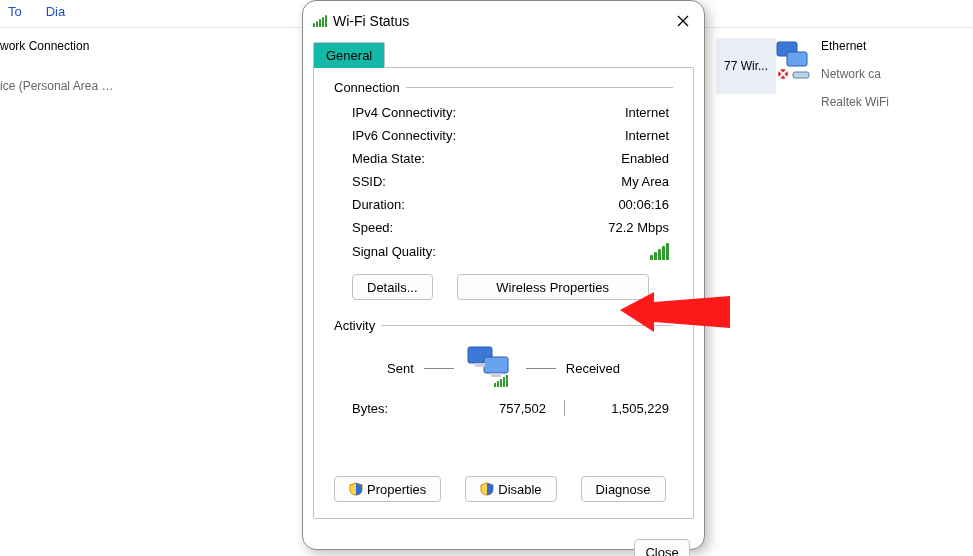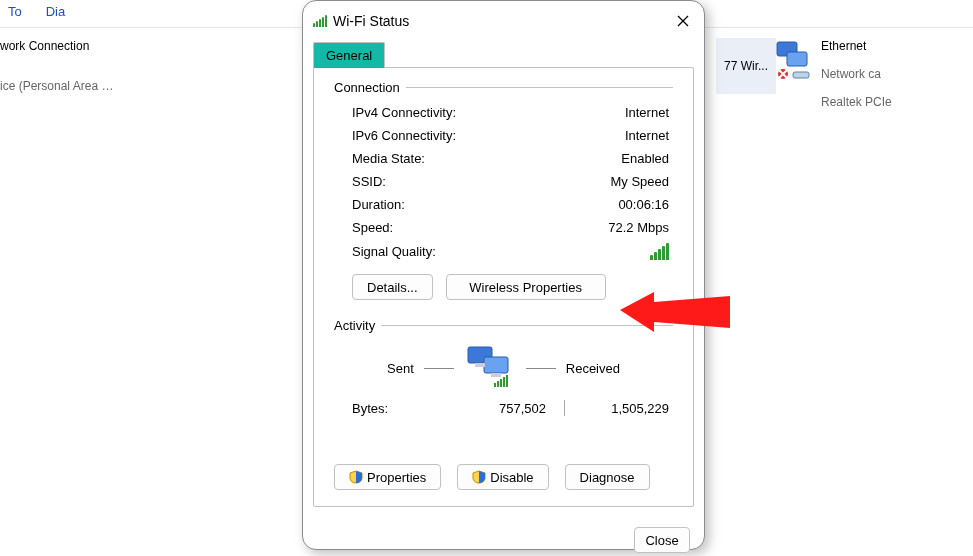--- a/index.html
+++ b/index.html
@@ -125,39 +125,39 @@
     border-radius: 4px;
     height: 26px;
     padding: 0 14px;
     display: inline-flex;
     align-items: center;
     justify-content: center;
     font-size: 13px;
     cursor: default;
     gap: 4px;
   }
-  .btnrow { display: flex; gap: 13px; padding: 10px 0 14px 18px; }
+  .btnrow { display: flex; gap: 24px; padding: 10px 0 14px 18px; }
 
   .activity {
     margin-top: 4px;
     text-align: right;
   }
   .act-diagram {
     display: flex; align-items: center; justify-content: center; gap: 10px;
     padding: 6px 0 4px 0;
   }
   .act-diagram .lbl { font-size: 13px; }
   .act-diagram .dash { width: 30px; height: 1px; background: #888; }
 
   .bytesrow { display: flex; align-items: center; padding: 4px 4px 0 18px; }
   .bytesrow .sep { width: 1px; height: 16px; background: #aaa; margin: 0 18px; }
   .bytesrow .vleft, .bytesrow .vright { width: 86px; text-align: right; }
 
   .lower-btns {
-    display: flex; gap: 16px; margin-top: 48px;
+    display: flex; gap: 24px; margin-top: 60px;
   }
   .shield { width: 14px; height: 14px; }
 
   .dlg-footer {
     padding: 10px 14px 14px 14px;
     display: flex; justify-content: flex-end;
   }
 
   
   .bars { display: inline-flex; align-items: flex-end; gap: 1px; }
@@ -202,21 +202,21 @@
         <rect x="14" y="14" width="20" height="14" rx="2" fill="#69a3f0" stroke="#2a5cad"></rect>
         <circle cx="10" cy="36" r="5" fill="#d33"></circle>
         <line x1="6" y1="32" x2="14" y2="40" stroke="#fff" stroke-width="2"></line>
         <line x1="14" y1="32" x2="6" y2="40" stroke="#fff" stroke-width="2"></line>
         <rect x="20" y="34" width="16" height="6" rx="2" fill="#bcd3e8" stroke="#5e84a6"></rect>
       </svg>
     </span>
     <div class="net-text">
       <div class="title">Ethernet</div>
       <div class="sub">Network ca</div>
-      <div class="sub">Realtek PCIe</div>
+      <div class="sub">Realtek WiFi</div>
     </div>
   </div>
   <div class="net-last">
     <span class="sub">77 Wir...</span>
   </div>
 </div>
 
 <div class="dialog">
   <div class="titlebar">
     <span class="bars small s5">
@@ -253,21 +253,21 @@
     <div class="kv">
       <span class="k">IPv6 Connectivity:</span>
       <span class="v">Internet</span>
     </div>
     <div class="kv">
       <span class="k">Media State:</span>
       <span class="v">Enabled</span>
     </div>
     <div class="kv">
       <span class="k">SSID:</span>
-      <span class="v">My Speed</span>
+      <span class="v">My Area</span>
     </div>
     <div class="kv">
       <span class="k">Duration:</span>
       <span class="v">00:06:16</span>
     </div>
     <div class="kv">
       <span class="k">Speed:</span>
       <span class="v">72.2 Mbps</span>
     </div>
     <div class="sigrow">
@@ -276,21 +276,21 @@
           <i></i>
           <i></i>
           <i></i>
           <i></i>
           <i></i>
         </span>
     </div>
 
     <div class="btnrow">
       <span class="btn">Details...</span>
-      <span class="btn" style="width:160px">Wireless Properties</span>
+      <span class="btn" style="width:192px">Wireless Properties</span>
     </div>
 
     <div class="sect-head activity">
       <span>Activity</span>
       <span class="line"></span>
     </div>
 
     <div class="act-diagram">
       <span class="lbl">Sent</span>
       <span class="dash"></span>

